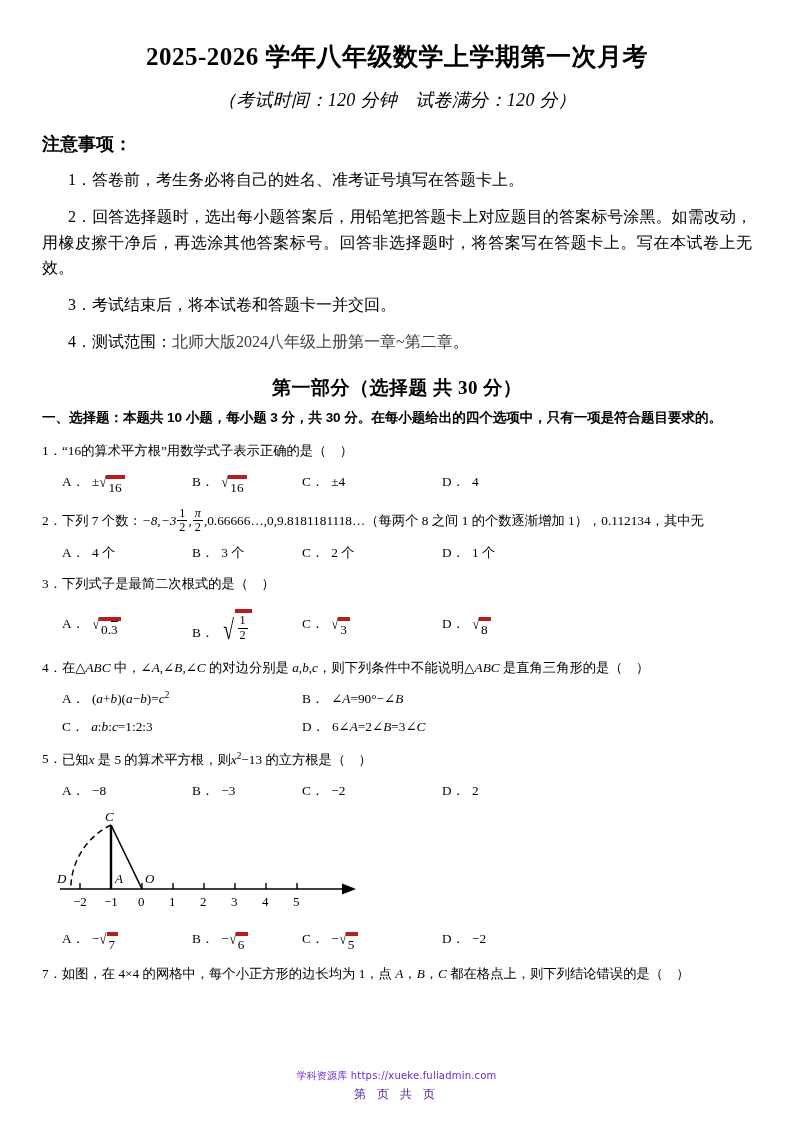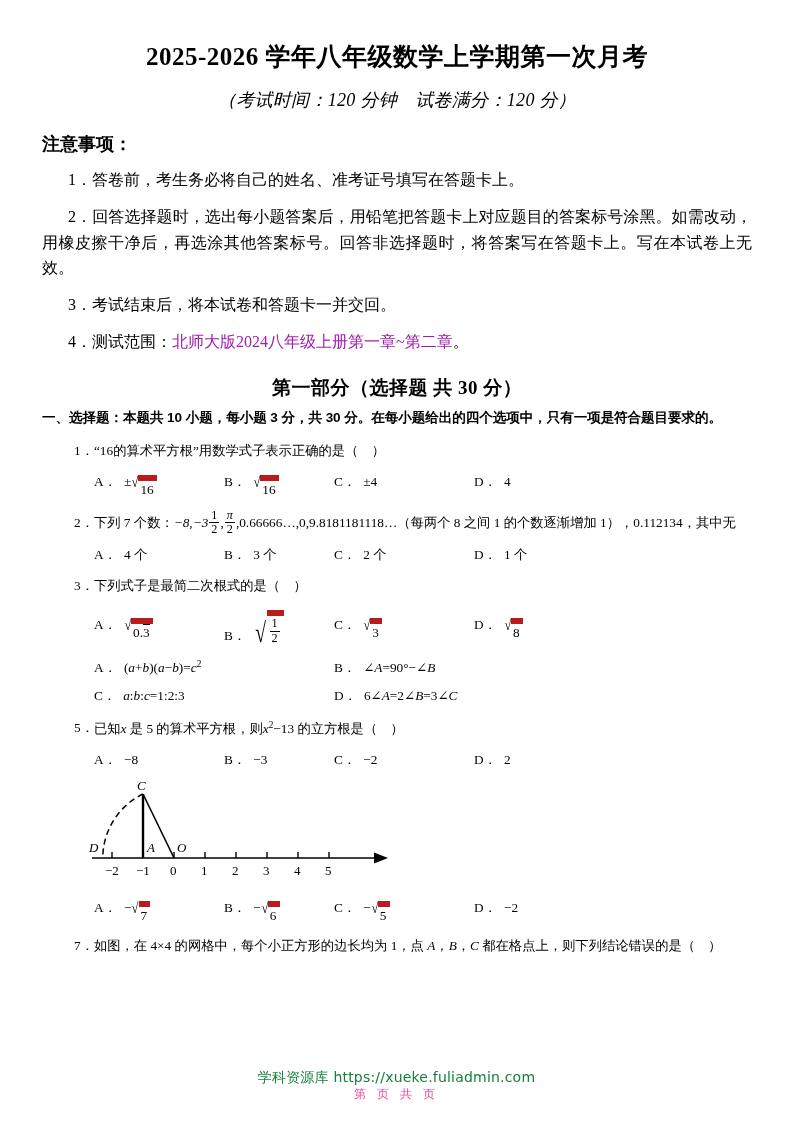--- a/index.html
+++ b/index.html
@@ -62,21 +62,21 @@
     line-height: 1.62;
     margin-top: 11px;
     text-indent: 26px;
     text-align: justify;
     font-family: Liberation Serif, serif;
   }
   .notice-item.hang {
     text-indent: 26px;
   }
   .red {
-    color: #a21caf;
+    color: #404040;
   }
 
   .part-title {
     text-align: center;
     font-size: 19px;
     font-weight: bold;
     margin: 20px 0 4px 0;
     letter-spacing: 0.5px;
   }
   .section-lead {
@@ -84,21 +84,20 @@
     font-weight: bold;
     line-height: 1.6;
     margin: 6px 0 0 0;
     font-family: "Liberation Sans", sans-serif;
     letter-spacing: -0.1px;
   }
 
   
   .question {
     margin-top: 11px;
-    margin-left: 32px;
   }
   .q-text {
     font-size: 13.3px;
     line-height: 1.72;
     text-align: justify;
   }
   .opts {
     display: flex;
     margin-top: 10px;
     padding-left: 20px;
@@ -132,21 +131,21 @@
     align-items: stretch;
     vertical-align: -0.12em;
   }
   .sqrt .rad {
     font-size: 1.12em;
     line-height: 1;
     margin-right: -1px;
     transform: scaleX(0.85);
   }
   .sqrt .rnd {
-    border-top: 6px solid #b91c1c;
+    border-top: 4px solid #b91c1c;
     padding: 1px 3px 0 2px;
     line-height: 1.15;
   }
 
   
   .sqrt.big .rad {
     font-size: 2.1em;
     line-height: 0.82;
     margin-right: -2px;
     transform: scaleX(0.7);
@@ -172,34 +171,34 @@
     padding-left: 10px;
   }
 
   
   .watermark {
     position: absolute;
     left: 0;
     top: 1069px;
     width: 793px;
     text-align: center;
-    font-size: 14px;
-    color: #15803d;
+    font-size: 10px;
+    color: #6d28d9;
     font-family: "DejaVu Sans", "Liberation Sans", sans-serif;
     letter-spacing: 0.2px;
     pointer-events: none;
   }
   .page-footer {
     position: absolute;
     left: 0;
     top: 1086px;
     width: 793px;
     text-align: center;
     font-size: 12px;
-    color: #ec4899;
+    color: #4c1d95;
     letter-spacing: 4px;
   }
 </style>
 </head>
 <body>
 
 <div class="page">
   <div class="content">
 
     <div class="doc-title">2025-2026 学年八年级数学上学期第一次月考</div>
@@ -302,20 +301,23 @@
           <span class="opt-lbl">D．</span>
           <span><span class="sqrt">
                 <span class="rad">√</span>
                 <span class="rnd">8</span>
               </span></span>
         </div>
       </div>
     </div>
 
     <div class="question">
+      <div class="q-text">
+        <span>4．</span><span>在△<span class="mi">ABC</span> 中，∠<span class="mi">A</span>,∠<span class="mi">B</span>,∠<span class="mi">C</span> 的对边分别是 <span class="mi">a,b,c</span>，则下列条件中不能说明△<span class="mi">ABC</span> 是直角三角形的是（　）</span>
+      </div>
       <div class="opts two">
         <div class="opt">
           <span class="opt-lbl">A．</span>
           <span>(<span class="mi">a</span>+<span class="mi">b</span>)(<span class="mi">a</span>−<span class="mi">b</span>)=<span class="mi">c</span><span class="sup">2</span></span>
         </div>
         <div class="opt">
           <span class="opt-lbl">B．</span>
           <span>∠<span class="mi">A</span>=90°−∠<span class="mi">B</span></span>
         </div>
       </div>

